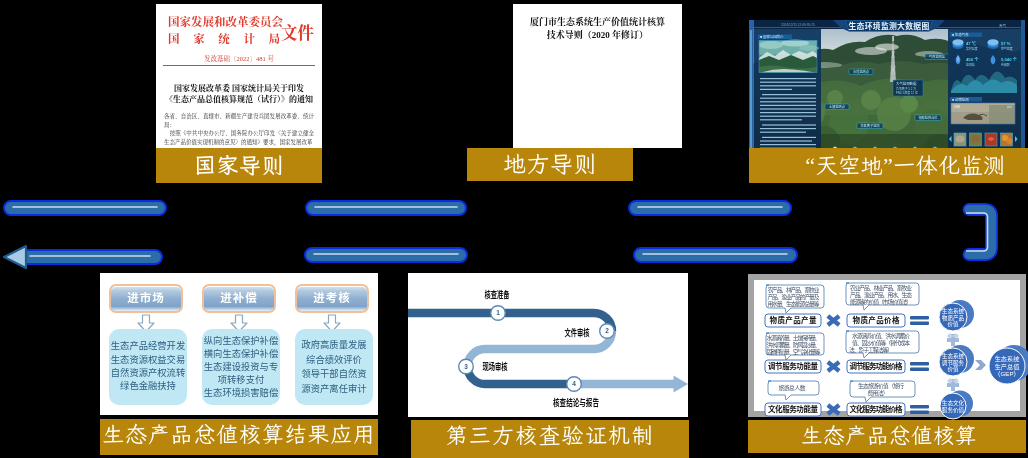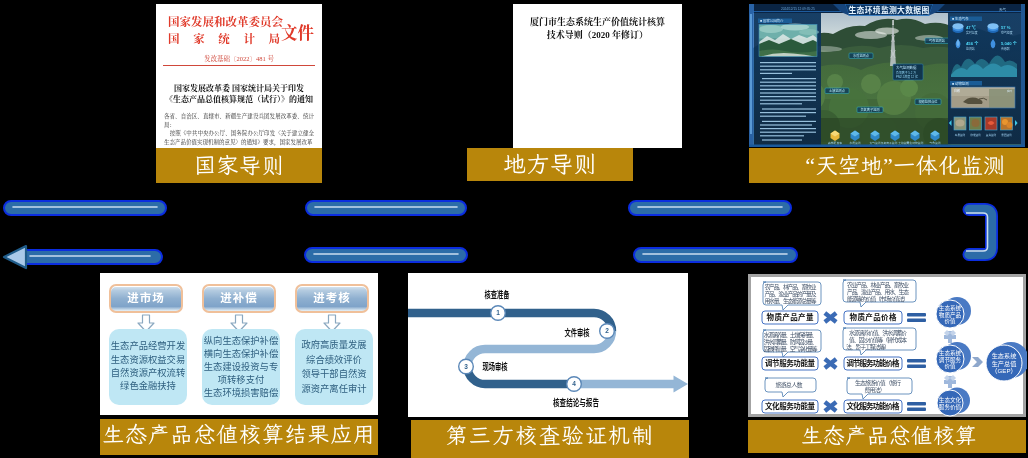--- a/index.html
+++ b/index.html
@@ -28,28 +28,28 @@
         <span>统</span>
         <span>计</span>
         <span>局</span>
       </div>
     <div class="serif" style="position:absolute;left:125px;top:16px;color:#e03a2a;font-weight:bold;font-size:16.5px;">文件</div>
     <div class="serif" style="position:absolute;left:0;top:50px;width:100%;text-align:center;color:#d0473a;font-size:6.5px;">发改基础〔2022〕481 号</div>
     <div style="position:absolute;left:7px;top:61px;width:152px;border-top:1px solid #d0473a;"></div>
     <div class="serif" style="position:absolute;left:0;top:79px;width:100%;text-align:center;color:#111;font-weight:bold;font-size:8px;line-height:11px;">国家发展改革委 国家统计局关于印发<br>《生态产品总值核算规范（试行）》的通知</div>
     <div class="serif" style="position:absolute;left:8px;top:108px;width:150px;color:#333;font-size:5.5px;line-height:8.6px;text-align:justify;">各省、自治区、直辖市、新疆生产建设兵团发展改革委、统计局：<br>&nbsp;&nbsp;&nbsp;&nbsp;按照《中共中央办公厅、国务院办公厅印发〈关于建立健全生态产品价值实现机制的意见〉的通知》要求，国家发展改革</div>
   </div>
-  <div class="caption" style="left:156px;top:148px;width:166px;height:35px;font-size:22px;line-height:35px;letter-spacing:0.5px;">国家导则</div>
+  <div class="caption" style="left:156px;top:148px;width:166px;height:35px;font-size:22px;line-height:35px;letter-spacing:0.5px;font-weight:bold;">国家导则</div>
 
   <div class="abs" style="left:465px;top:4px;width:169px;height:144px;background:#fff;margin-left:48px;">
     <div class="serif" style="position:absolute;left:0;top:12px;width:100%;text-align:center;color:#111;font-weight:bold;font-size:9px;line-height:13px;">厦门市生态系统生产价值统计核算<br>技术导则（2020 年修订）</div>
   </div>
   <div class="caption" style="left:467px;top:148px;width:166px;height:33px;font-size:23px;line-height:33px;letter-spacing:0.5px;">地方导则</div>
 
-  <div class="abs" style="left:749px;top:4px;width:276px;height:143px;background:#0a1c33;" id="dash">
+  <div class="abs" style="left:749px;top:20px;width:276px;height:143px;background:#0a1c33;" id="dash">
     <svg width="276" height="143" viewBox="0 0 276 143">
       <defs>
         <linearGradient id="dbg" x1="0" y1="0" x2="0" y2="1">
           <stop offset="0" stop-color="#0e2c4e"></stop>
             <stop offset="1" stop-color="#081626"></stop>
         </linearGradient>
         <linearGradient id="sky" x1="0" y1="0" x2="0" y2="1">
           <stop offset="0" stop-color="#aebfcc"></stop>
             <stop offset="0.45" stop-color="#ccd8da"></stop>
             <stop offset="1" stop-color="#e9edea"></stop>
@@ -337,21 +337,21 @@
       <g font-size="9" font-weight="bold" fill="#111" text-anchor="middle">
         <text transform="translate(89,24.5) scale(0.7,1)">核查准备</text>
         <text transform="translate(169,62.5) scale(0.7,1)">文件审核</text>
         <text transform="translate(87,96.5) scale(0.7,1)">现场审核</text>
         <text transform="translate(168,133) scale(0.73,1)">核查结论与报告</text>
       </g>
     </svg>
   </div>
   <div class="caption" style="left:411px;top:420px;width:278px;height:44px;font-size:22px;line-height:32px;letter-spacing:1.2px;">第三方核查验证机制</div>
 
-  <div class="abs" style="left:748px;top:274px;width:278px;height:143px;background:#fff;border:3px solid #a3a3a3;box-sizing:border-box;">
+  <div class="abs" style="left:748px;top:274px;width:278px;height:143px;background:#fff;border:6px solid #a3a3a3;box-sizing:border-box;">
     <svg width="276" height="141" viewBox="0 0 276 141">
       <defs></defs>
 
       <g fill="#fff" stroke="#5b88b8" stroke-width="0.9">
         <path d="M12 5 h55 a3 3 0 0 1 3 3 v17 a3 3 0 0 1 -3 3 h-30 l-5 5 -1 -5 h-16 a3 3 0 0 1 -3 -3 v-17 a3 3 0 0 1 3 -3 Z"></path>
         <path d="M92 3 h70 a3 3 0 0 1 3 3 v16 a3 3 0 0 1 -3 3 h-47 l-5 5 -1 -5 h-14 a3 3 0 0 1 -3 -3 v-16 a3 3 0 0 1 3 -3 Z"></path>
         <path d="M12 53 h55 a3 3 0 0 1 3 3 v16 a3 3 0 0 1 -3 3 h-30 l-5 5 -1 -5 h-16 a3 3 0 0 1 -3 -3 v-16 a3 3 0 0 1 3 -3 Z"></path>
         <path d="M92 51 h70 a3 3 0 0 1 3 3 v16 a3 3 0 0 1 -3 3 h-47 l-5 5 -1 -5 h-14 a3 3 0 0 1 -3 -3 v-16 a3 3 0 0 1 3 -3 Z"></path>
         <path d="M14 101 h48 a3 3 0 0 1 3 3 v8 a3 3 0 0 1 -3 3 h-25 l-5 5 -1 -5 h-14 a3 3 0 0 1 -3 -3 v-8 a3 3 0 0 1 3 -3 Z"></path>
         <path d="M96 101 h62 a3 3 0 0 1 3 3 v10 a3 3 0 0 1 -3 3 h-41 l-5 5 -1 -5 h-12 a3 3 0 0 1 -3 -3 v-10 a3 3 0 0 1 3 -3 Z"></path>

